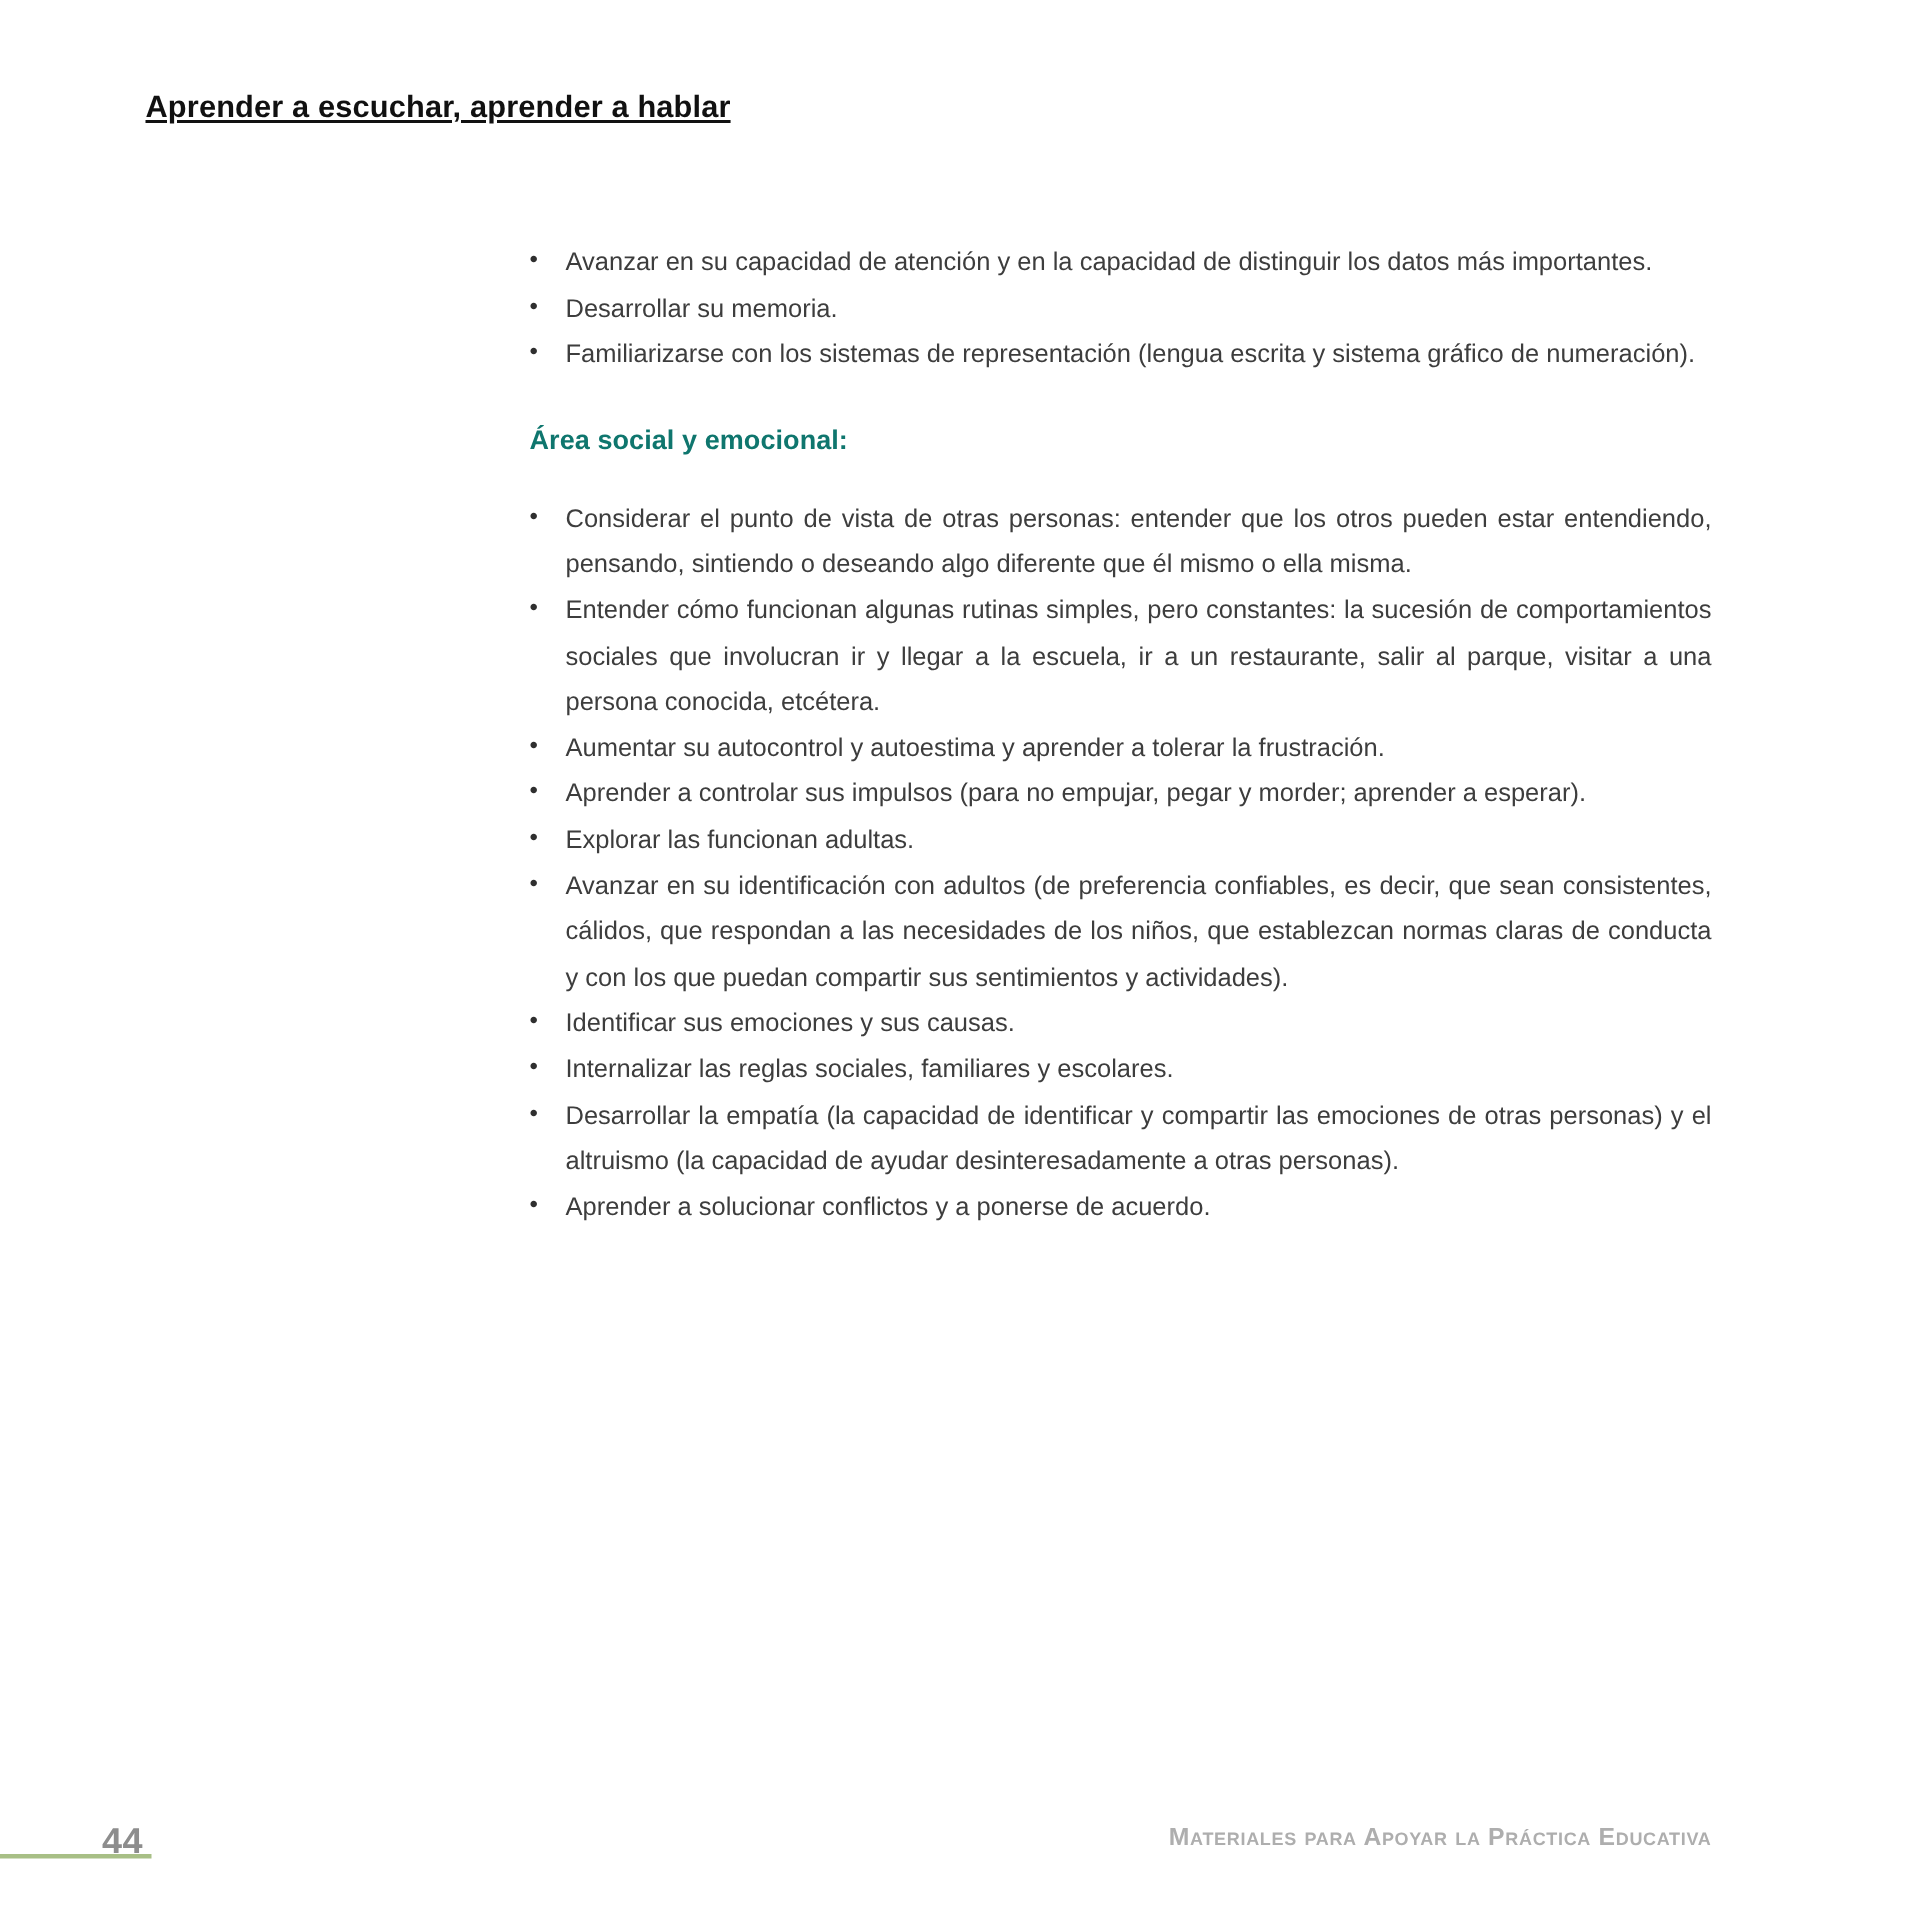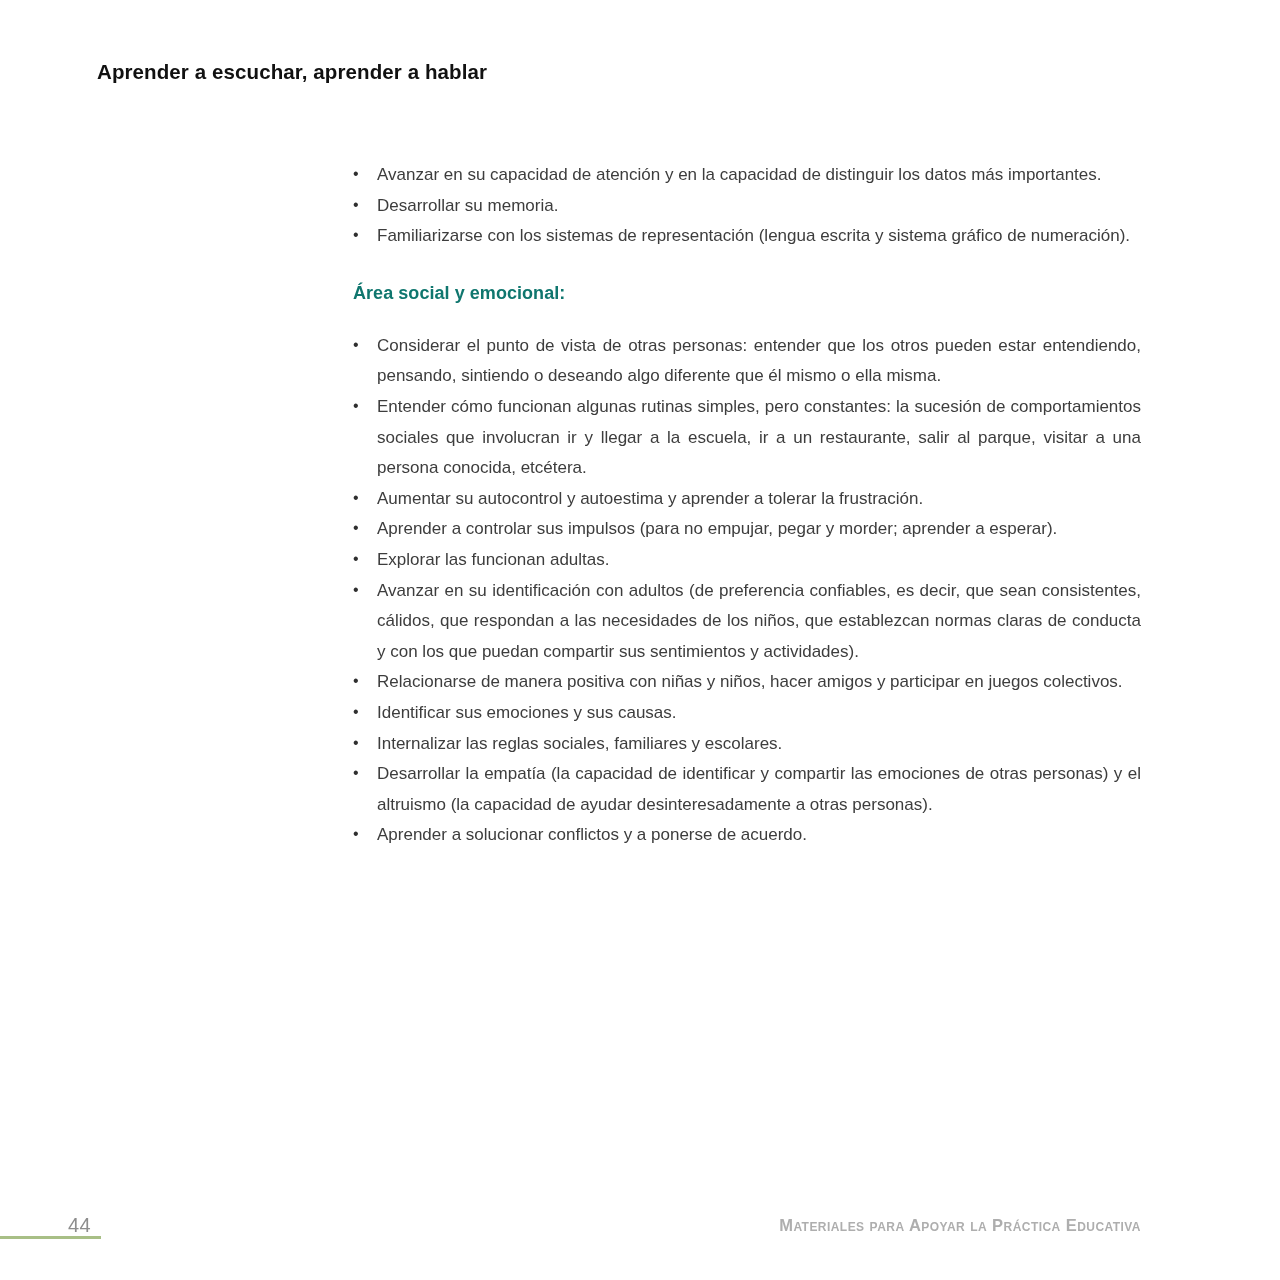--- a/index.html
+++ b/index.html
@@ -27,20 +27,21 @@
   
   .running-head {
     position: absolute;
     left: 97px;
     top: 60px;
     font-size: 20.5px;
     font-weight: bold;
     color: #111111;
     letter-spacing: 0.1px;
     white-space: nowrap;
+    text-decoration: underline;
   }
 
   
   .content {
     position: absolute;
     left: 353px;
     top: 160px;
     width: 788px;
   }
 
@@ -90,22 +91,22 @@
     top: 1236px;
     width: 101px;
     height: 2.5px;
     background: #a8bf86;
   }
 
   .folio {
     position: absolute;
     left: 68px;
     top: 1214px;
-    font-size: 20px;
-    font-weight: normal;
+    font-size: 24px;
+    font-weight: bold;
     color: #8d8d8d;
     letter-spacing: 0.3px;
   }
 
   .footer-title {
     position: absolute;
     right: 139px;
     top: 1216px;
     font-size: 16.5px;
     color: #aeaeae;
@@ -151,23 +152,20 @@
       <li>
           <span class="txt">Aprender a controlar sus impulsos (para no empujar, pegar y morder; aprender a esperar).</span>
         </li>
       <li>
           <span class="txt">Explorar las funcionan adultas.</span>
         </li>
       <li>
           <span class="txt">Avanzar en su identificación con adultos (de preferencia confiables, es decir, que sean consistentes, cálidos, que respondan a las necesidades de los niños, que establezcan normas claras de conducta y con los que puedan compartir sus sentimientos y actividades).</span>
         </li>
       <li>
-          <span class="txt">Relacionarse de manera positiva con niñas y niños, hacer amigos y participar en juegos colectivos.</span>
-        </li>
-      <li>
           <span class="txt">Identificar sus emociones y sus causas.</span>
         </li>
       <li>
           <span class="txt">Internalizar las reglas sociales, familiares y escolares.</span>
         </li>
       <li>
           <span class="txt">Desarrollar la empatía (la capacidad de identificar y compartir las emociones de otras personas) y el altruismo (la capacidad de ayudar desinteresadamente a otras personas).</span>
         </li>
       <li>
           <span class="txt">Aprender a solucionar conflictos y a ponerse de acuerdo.</span>

